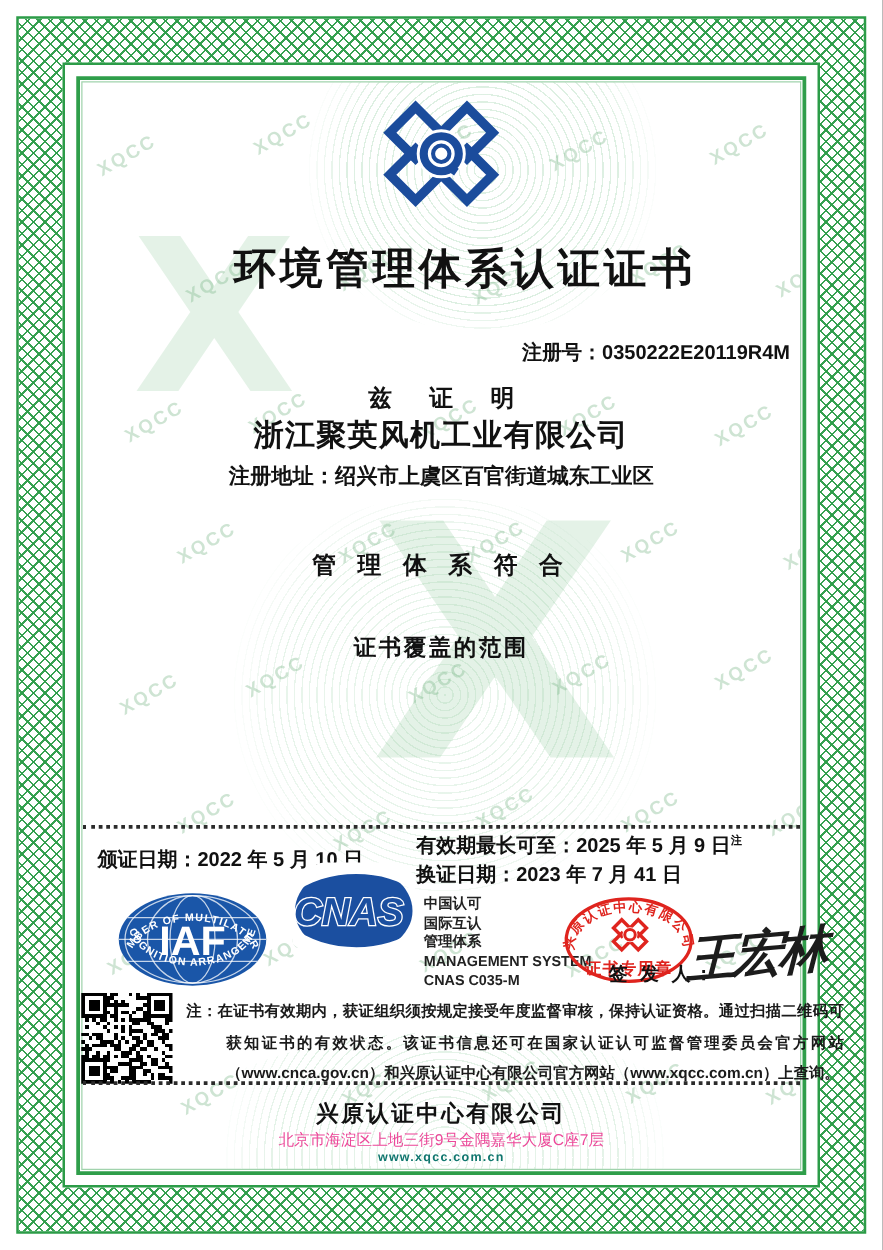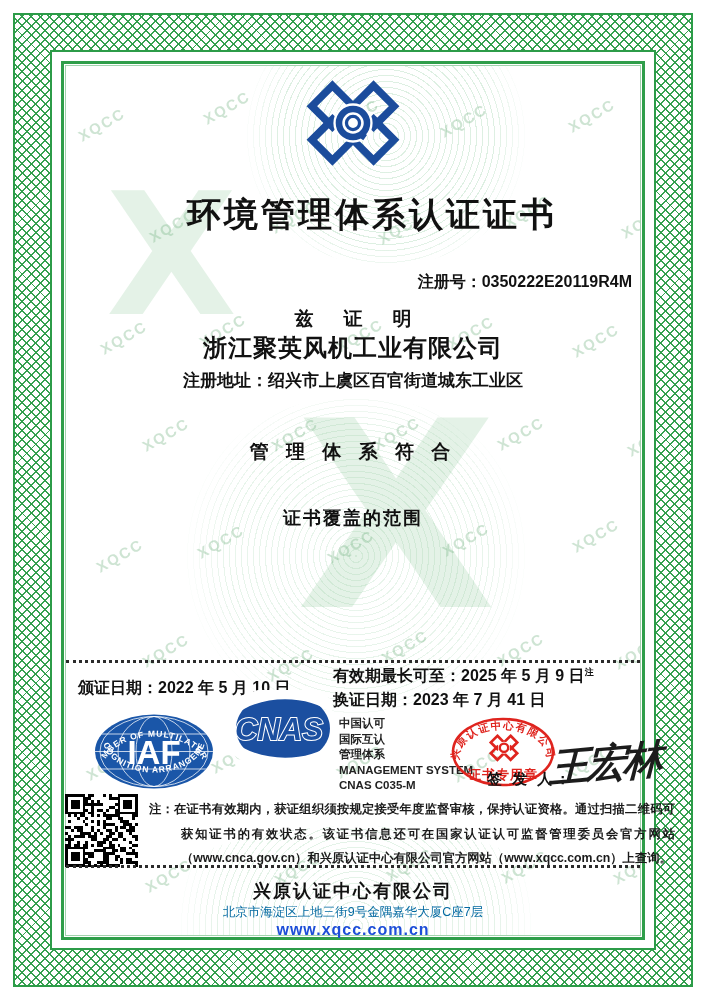--- a/index.html
+++ b/index.html
@@ -56,22 +56,22 @@
   .accred{top:716px;left:339px;font-size:11.5px;font-weight:bold;line-height:15.5px;color:#222;}
   .seal{top:716px;left:449px;}
   .signer{top:770px;left:487px;font-size:15px;font-weight:bold;letter-spacing:3px;}
   .signature{top:736px;left:549px;font-family:"DejaVu Serif","Liberation Serif",serif;
     font-style:italic;font-weight:bold;font-size:40px;color:#1c1c1c;
     transform:rotate(-5deg) skewX(-6deg);letter-spacing:-3px;}
   .qr{top:794px;left:65px;width:73px;height:73px;}
   .note{top:797px;left:149px;width:494px;font-size:12.3px;font-weight:bold;line-height:24.5px;
     text-align:justify;padding-left:32px;text-indent:-32px;color:#1a1a1a;}
   .fname{top:879px;font-size:18px;font-weight:bold;letter-spacing:2px;}
-  .faddr{top:904px;font-size:12.5px;color:#0369a1;}
-  .furl{top:921px;font-size:16px;font-weight:bold;letter-spacing:1px;color:#1d4ed8;}
+  .faddr{top:904px;font-size:12.5px;color:#ec4899;}
+  .furl{top:921px;font-size:10px;font-weight:bold;letter-spacing:1px;color:#0f766e;}
 </style>
 </head>
 <body>
 
 <div class="page">
 
   <div class="band"></div>
   <div class="band-mask"></div>
   <div class="frame"></div>
 

